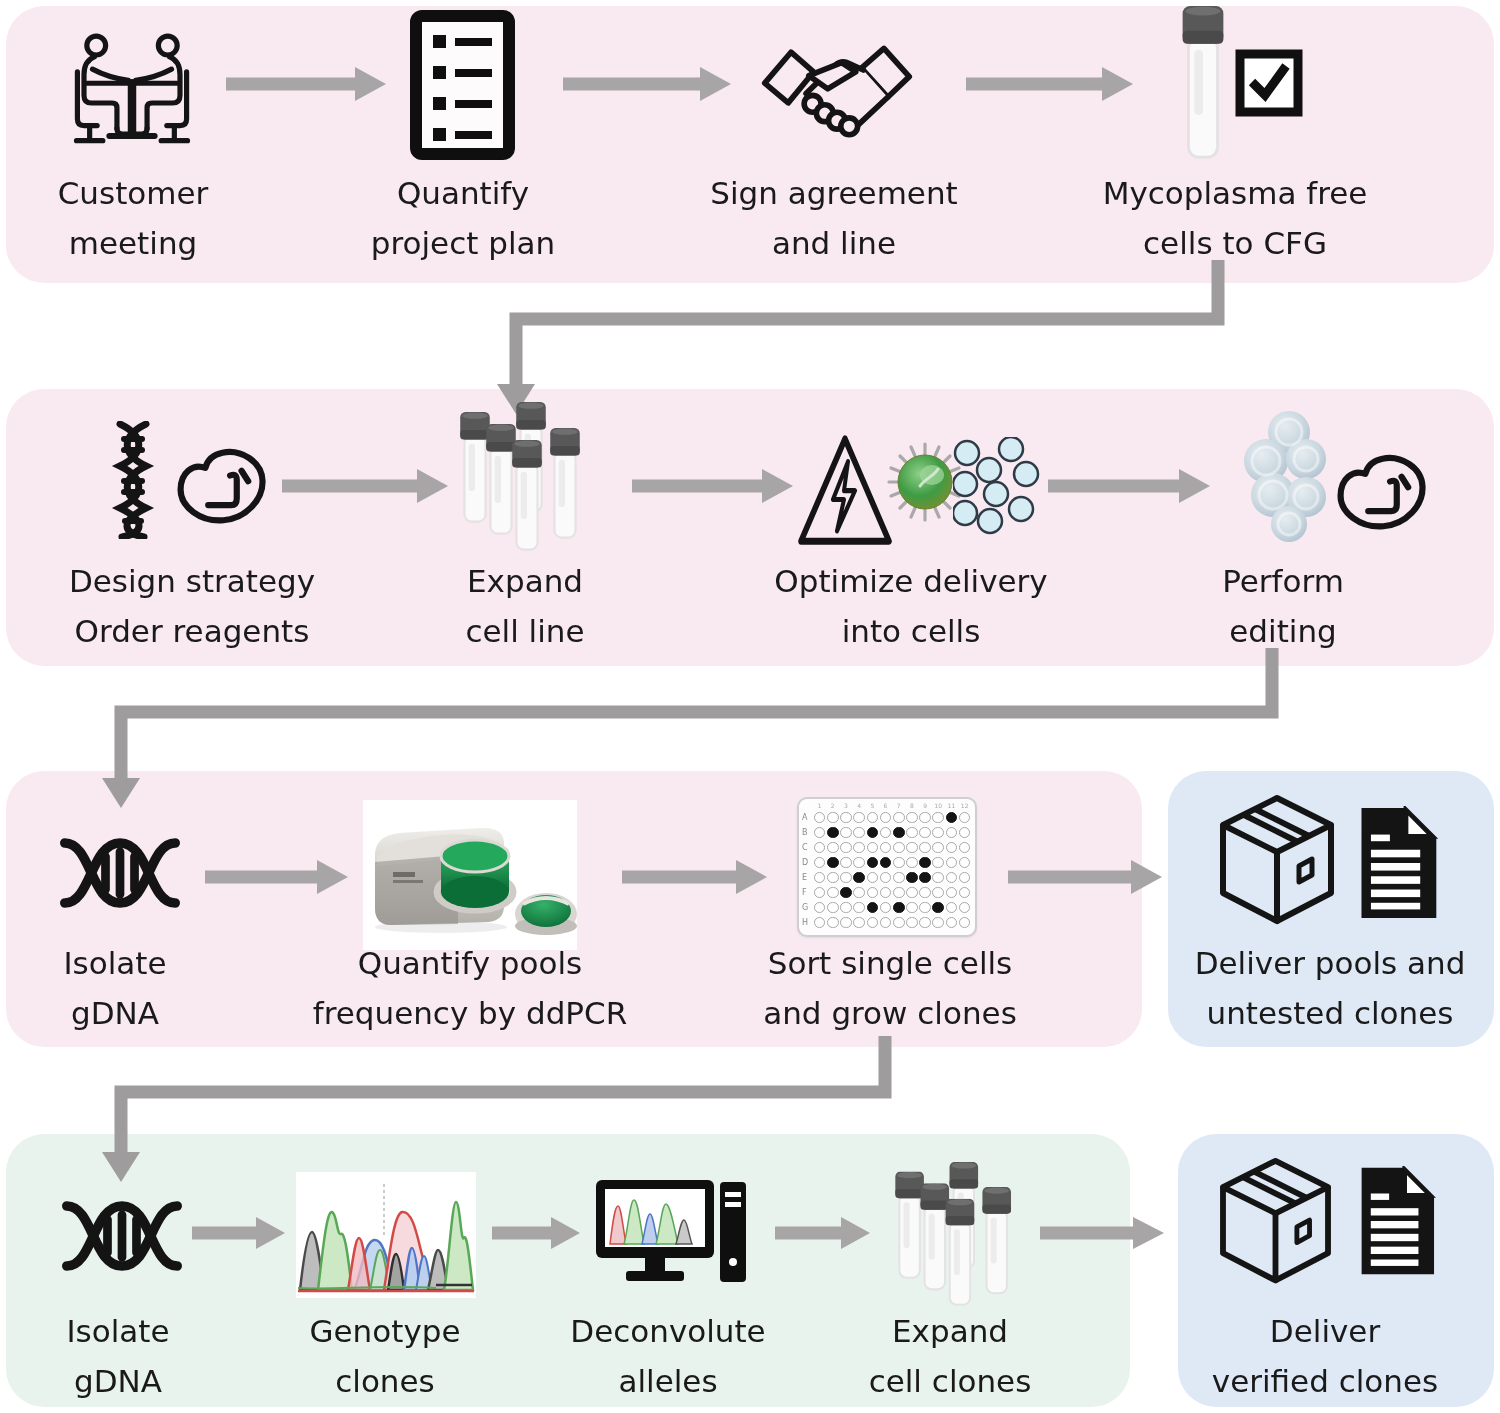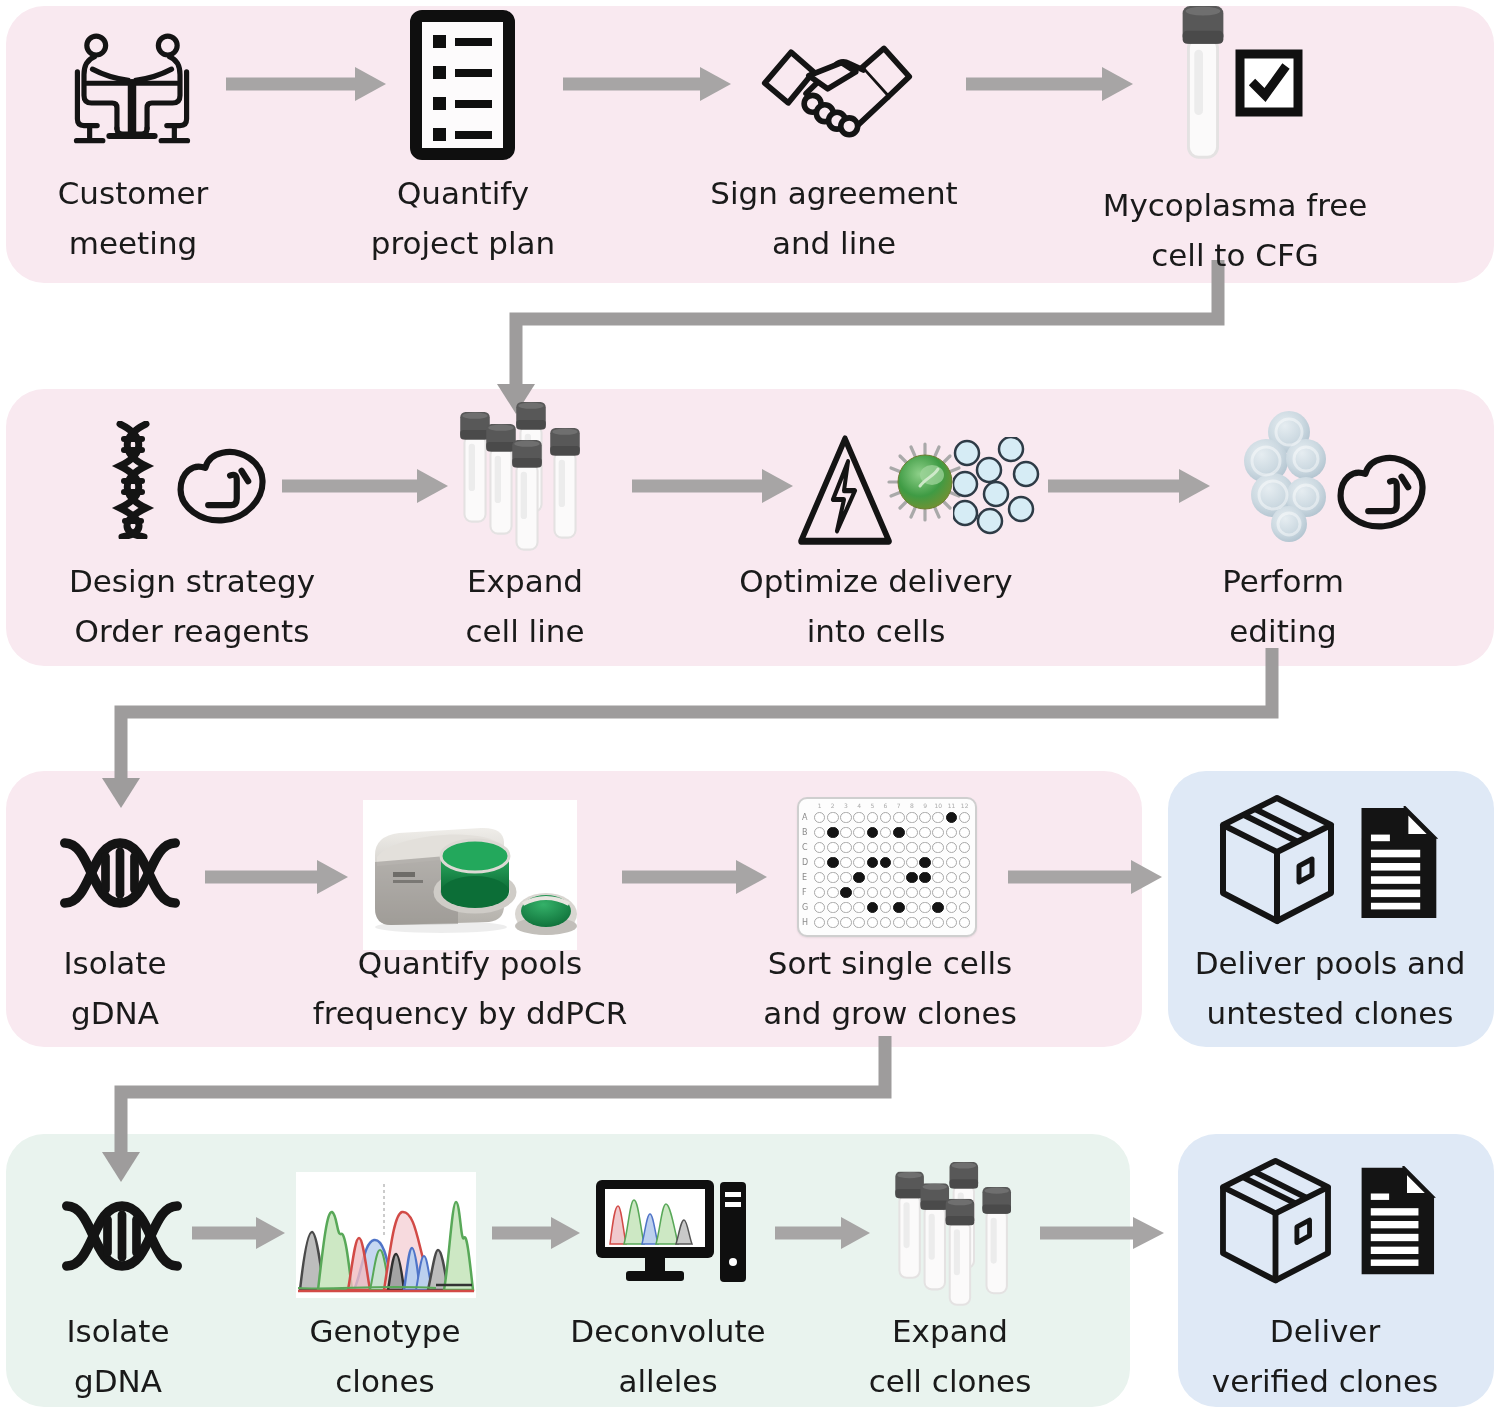--- a/index.html
+++ b/index.html
@@ -553,34 +553,34 @@
       <span>meeting</span>
     </div>
   <div class="label" style="left:213px;top:168px">
     <span>Quantify</span>
       <span>project plan</span>
     </div>
   <div class="label" style="left:584px;top:168px">
     <span>Sign agreement</span>
       <span>and line</span>
     </div>
-  <div class="label" style="left:985px;top:180px">
+  <div class="label" style="left:985px;top:168px">
     <span>Mycoplasma free</span>
-      <span>cell to CFG</span>
+      <span>cells to CFG</span>
     </div>
 
   <div class="label" style="left:-58px;top:556px">
     <span>Design strategy</span>
       <span>Order reagents</span>
     </div>
   <div class="label" style="left:275px;top:556px">
     <span>Expand</span>
       <span>cell line</span>
     </div>
-  <div class="label" style="left:626px;top:556px">
+  <div class="label" style="left:661px;top:556px">
     <span>Optimize delivery</span>
       <span>into cells</span>
     </div>
   <div class="label" style="left:1033px;top:556px">
     <span>Perform</span>
       <span>editing</span>
     </div>
 
   <div class="label" style="left:-135px;top:938px">
     <span>Isolate</span>

